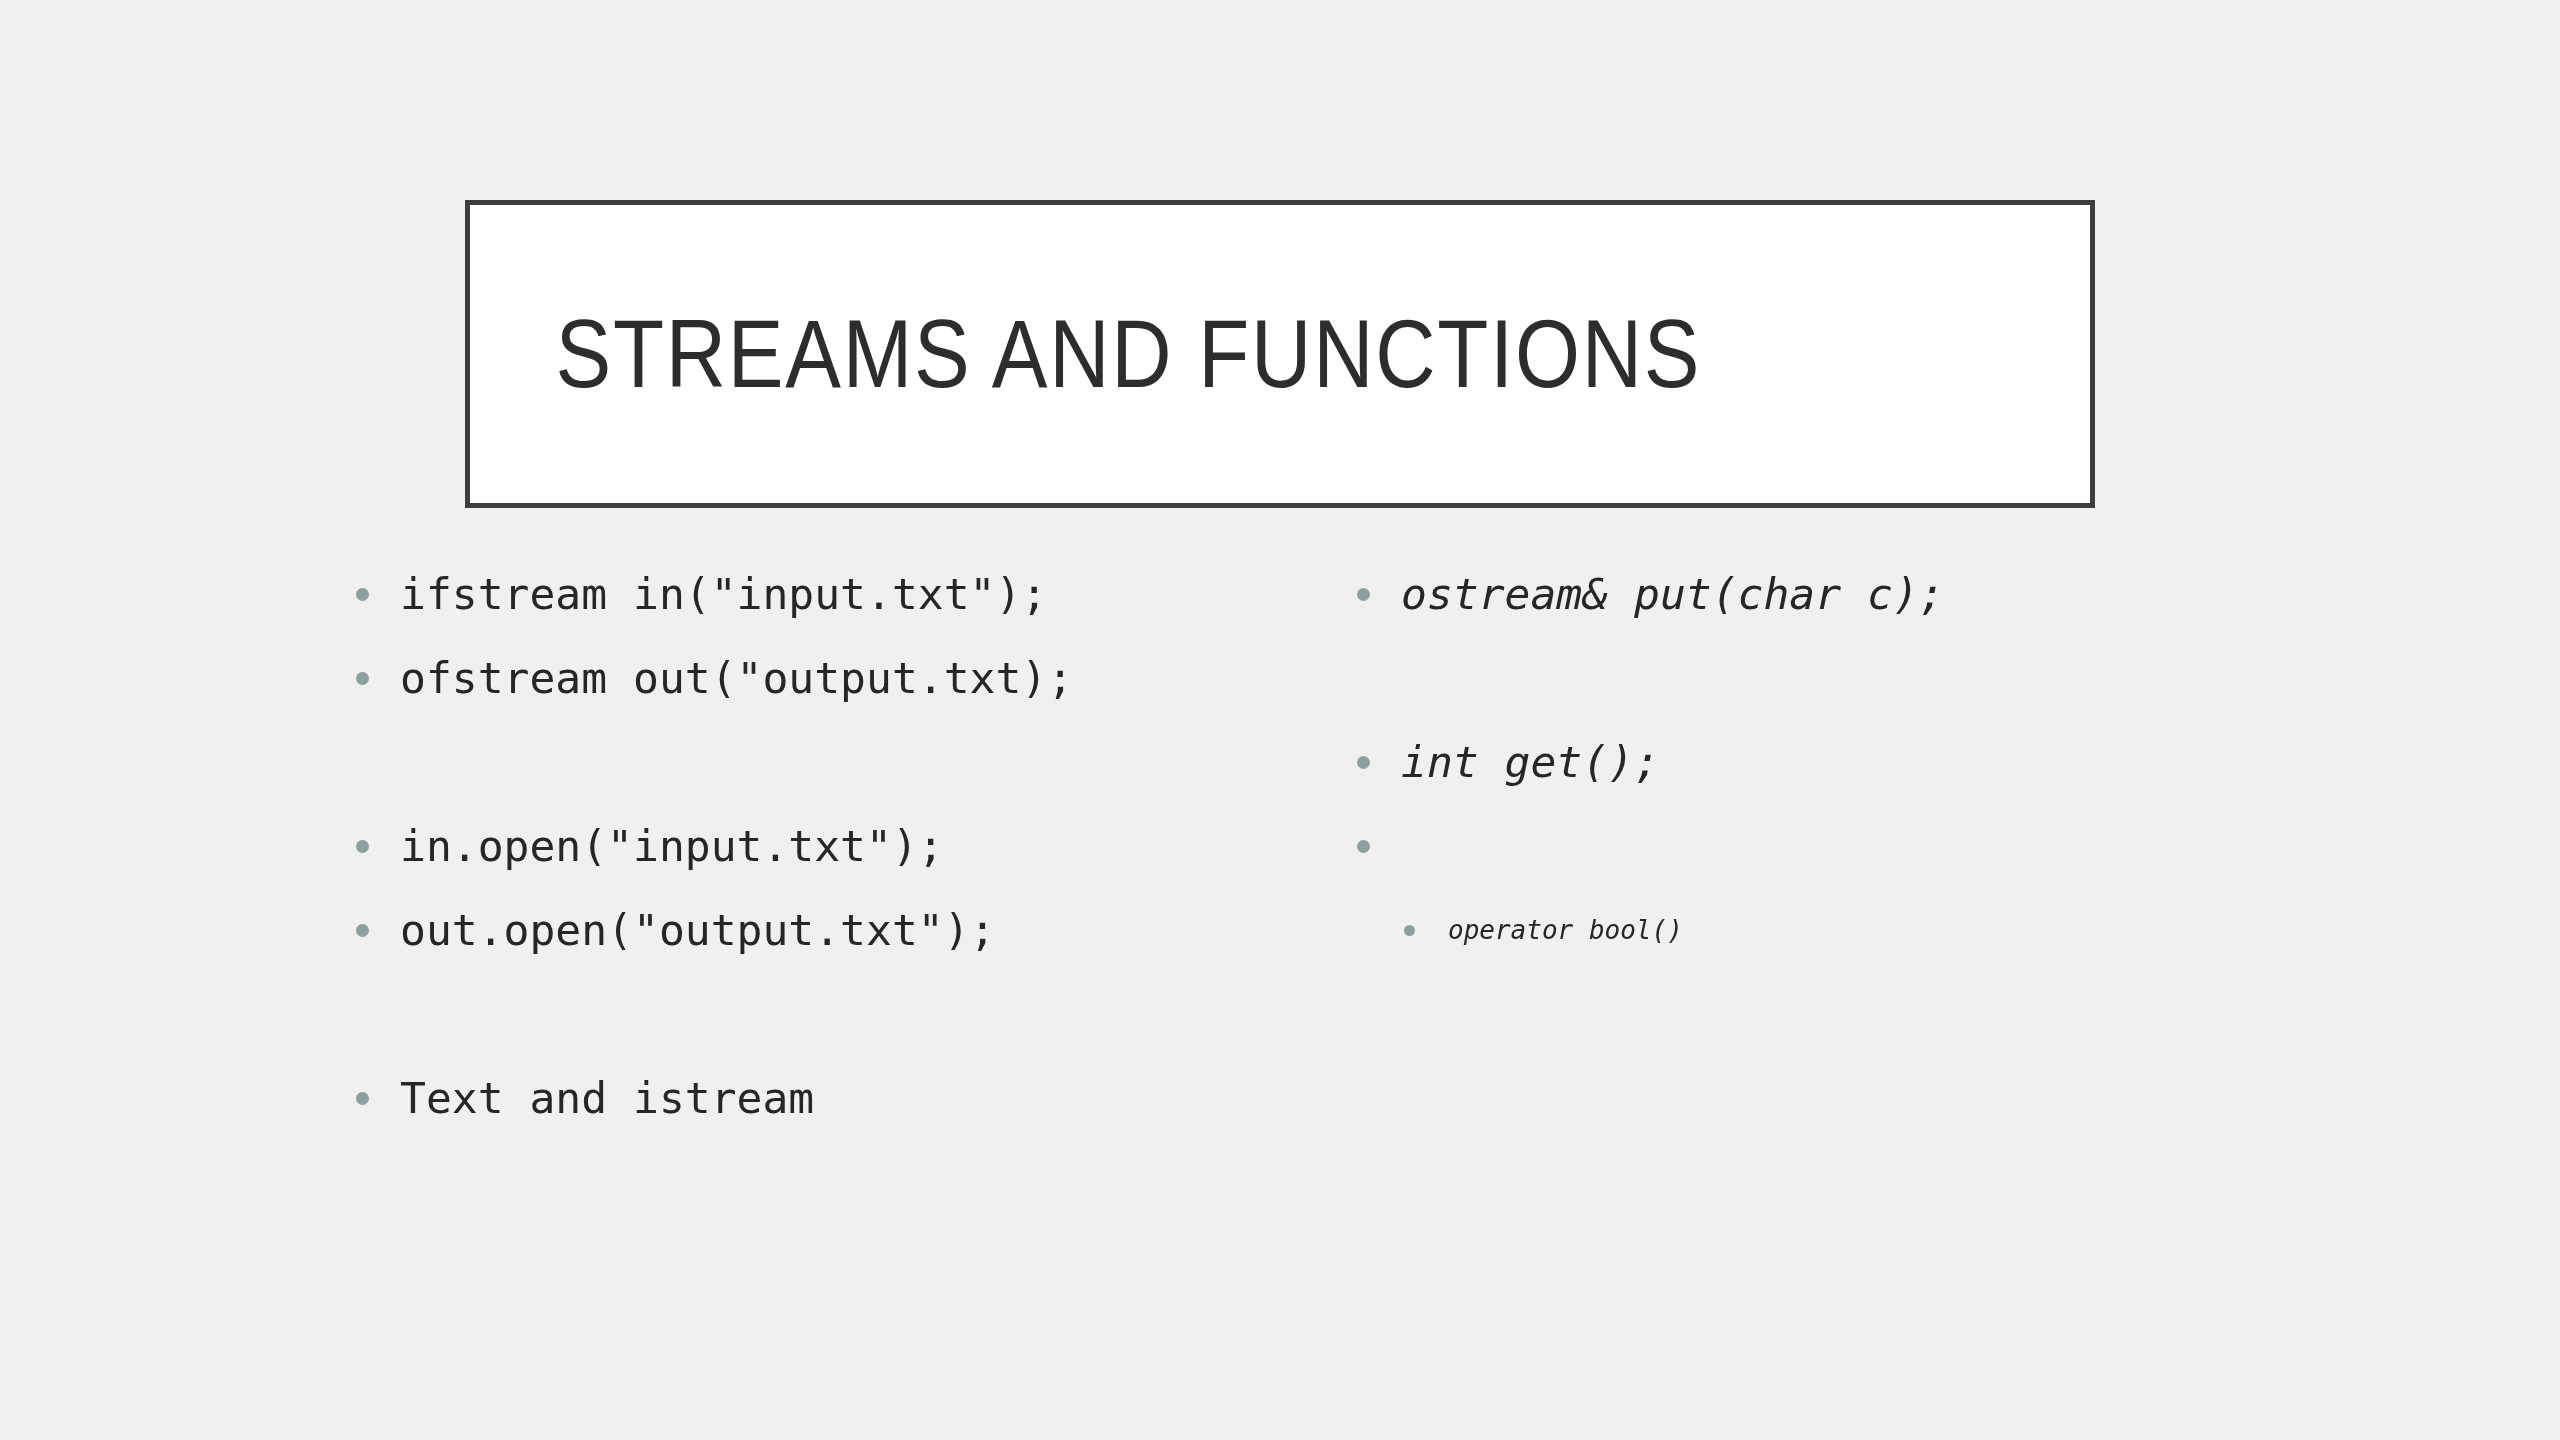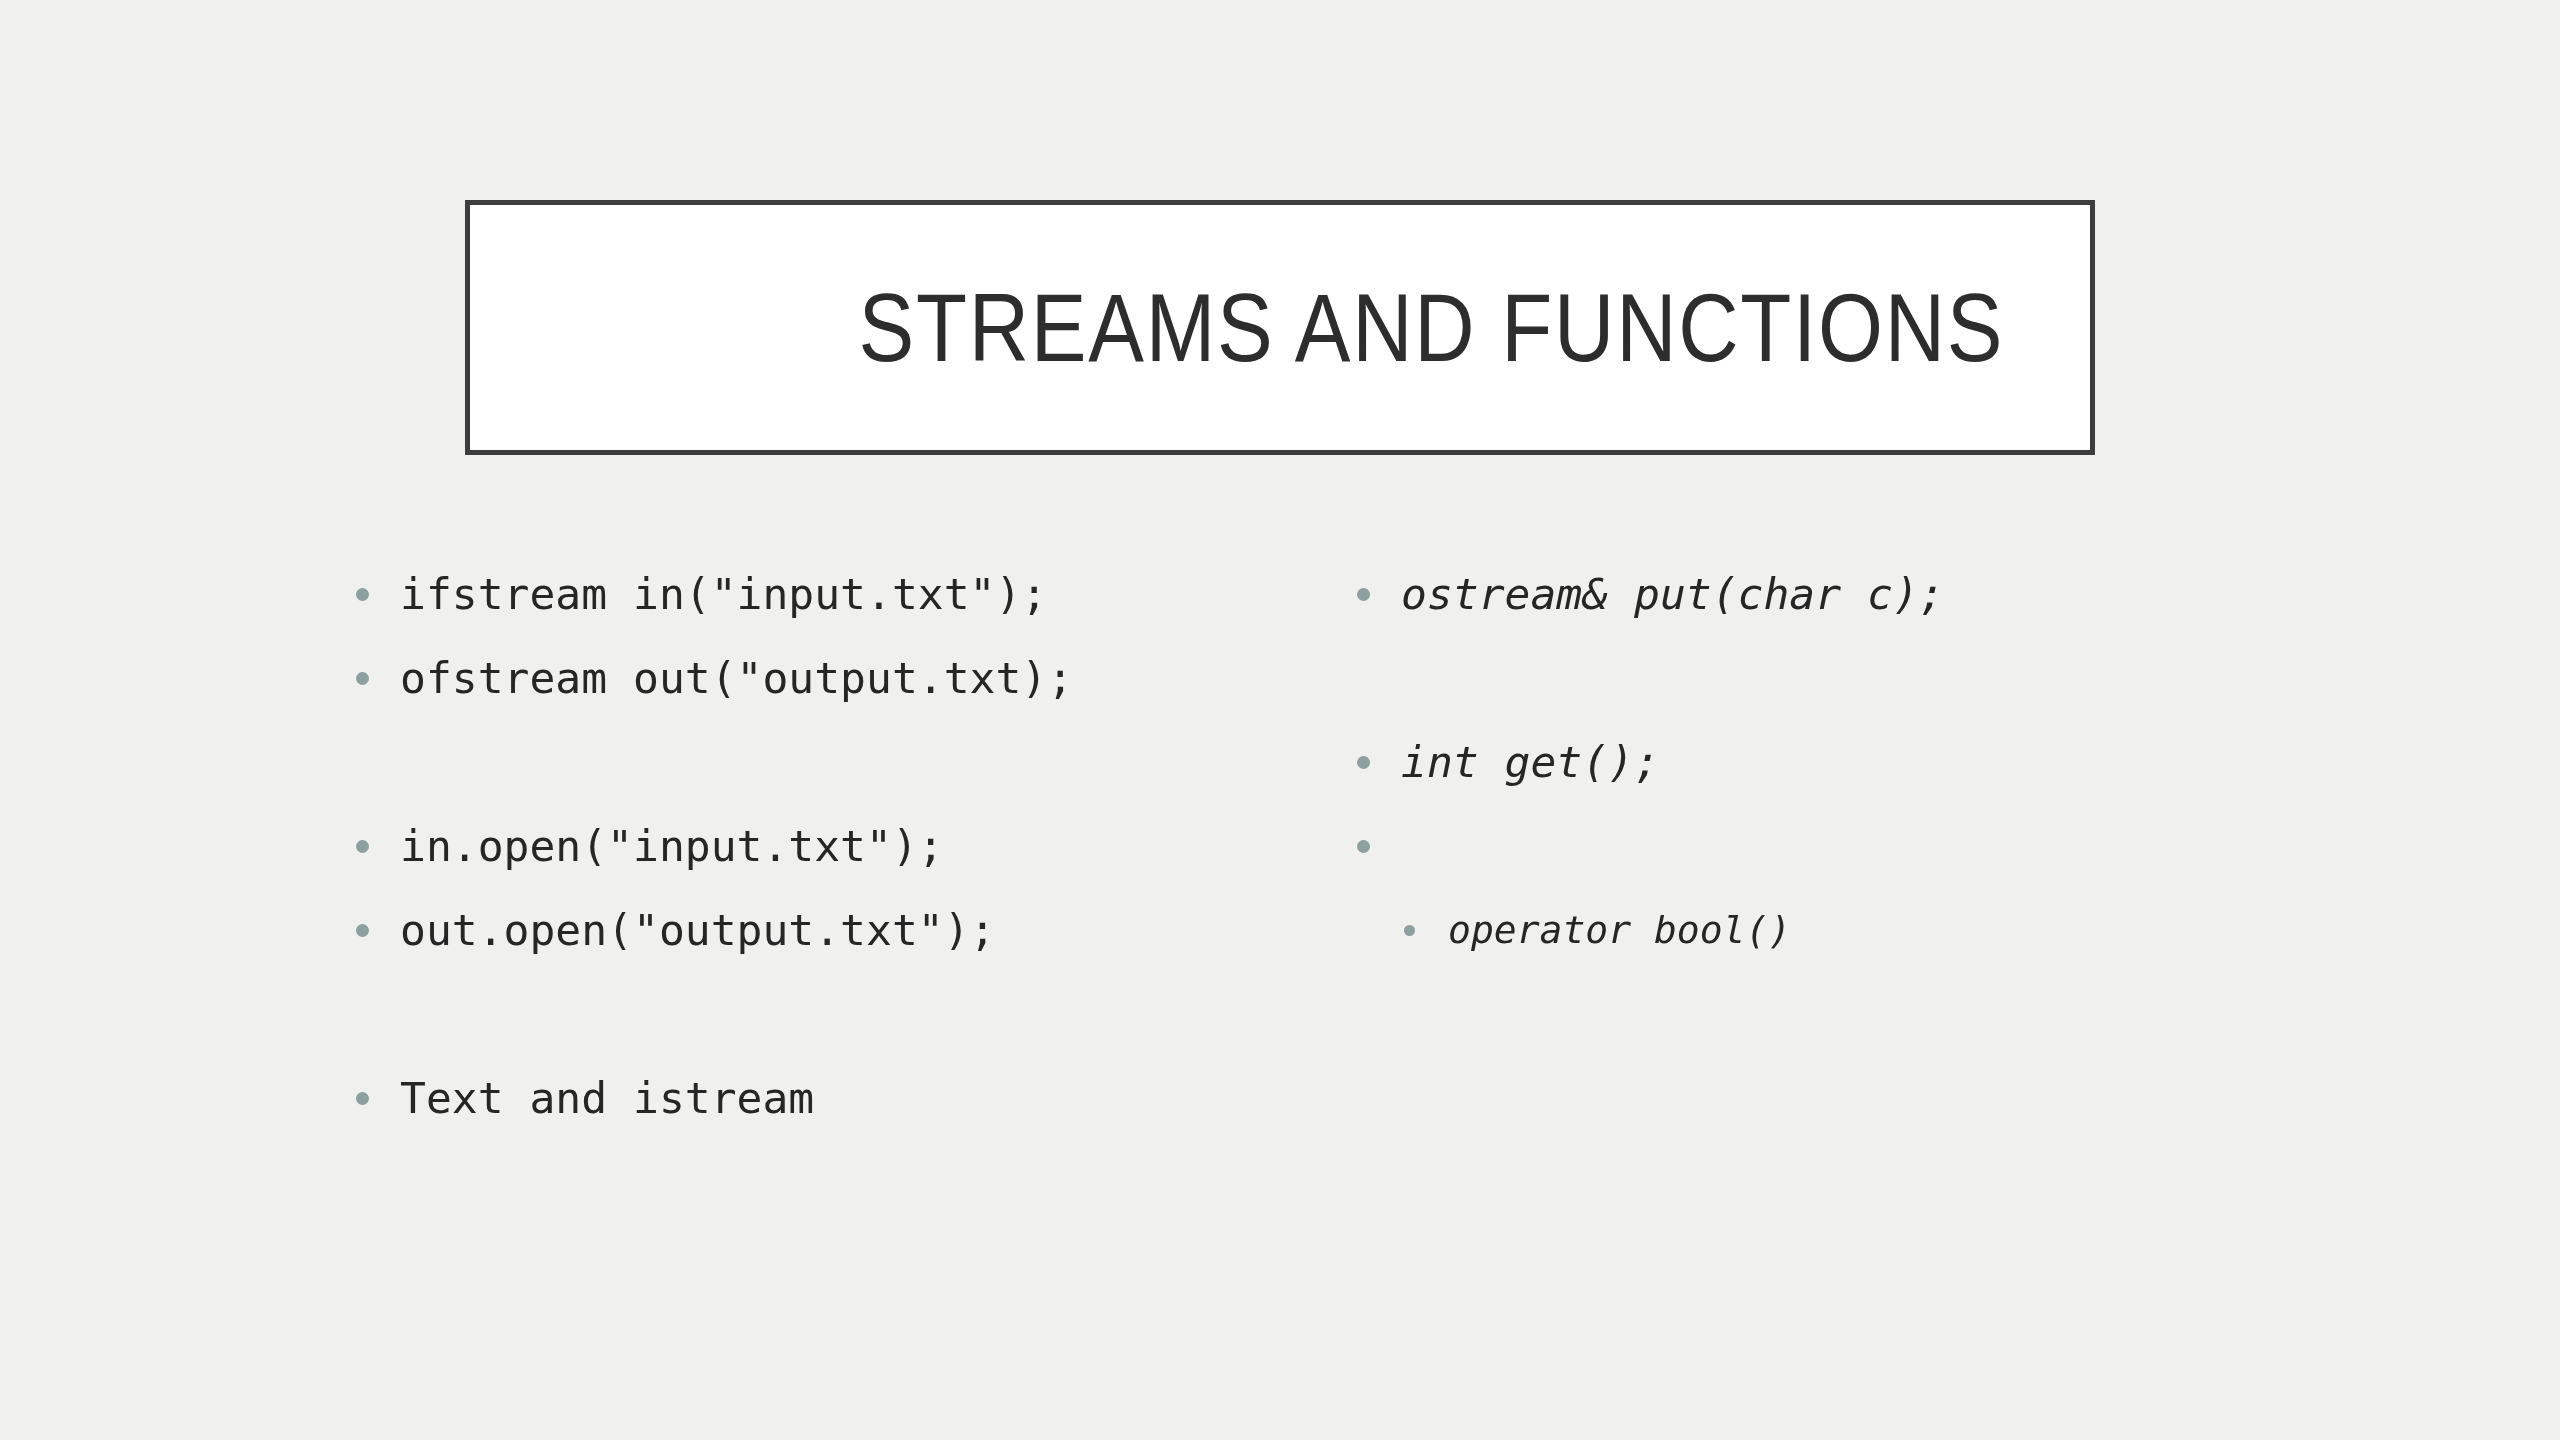--- a/index.html
+++ b/index.html
@@ -15,27 +15,27 @@
     position: relative;
     width: 2560px;
     height: 1440px;
     background: #f0f0ee;
   }
   .title-box {
     position: absolute;
     left: 465px;
     top: 200px;
     width: 1630px;
-    height: 255px;
+    height: 308px;
     box-sizing: border-box;
     background: #ffffff;
     border: 5px solid #3d3d3d;
     display: flex;
     align-items: center;
-    justify-content: flex-end;
+    justify-content: flex-start;
   }
   .title {
     margin: 0;
     font-family: "Liberation Sans", sans-serif;
     font-weight: 300;
     font-size: 96px;
     letter-spacing: 2px;
     color: #2d2d2d;
     white-space: nowrap;
     transform: scaleX(0.87);
@@ -75,21 +75,21 @@
     font-size: 43px;
     color: #262626;
     white-space: pre;
   }
   li.sub { margin-left: 47px; }
   li.sub .dot {
     width: 11px;
     height: 11px;
     margin-right: 33px;
   }
-  li.sub .code { font-size: 38px; }
+  li.sub .code { font-size: 26px; }
 </style>
 </head>
 <body>
 
 <div class="slide">
 
   <div class="title-box">
     <h1 class="title">STREAMS AND FUNCTIONS</h1>
   </div>
 

